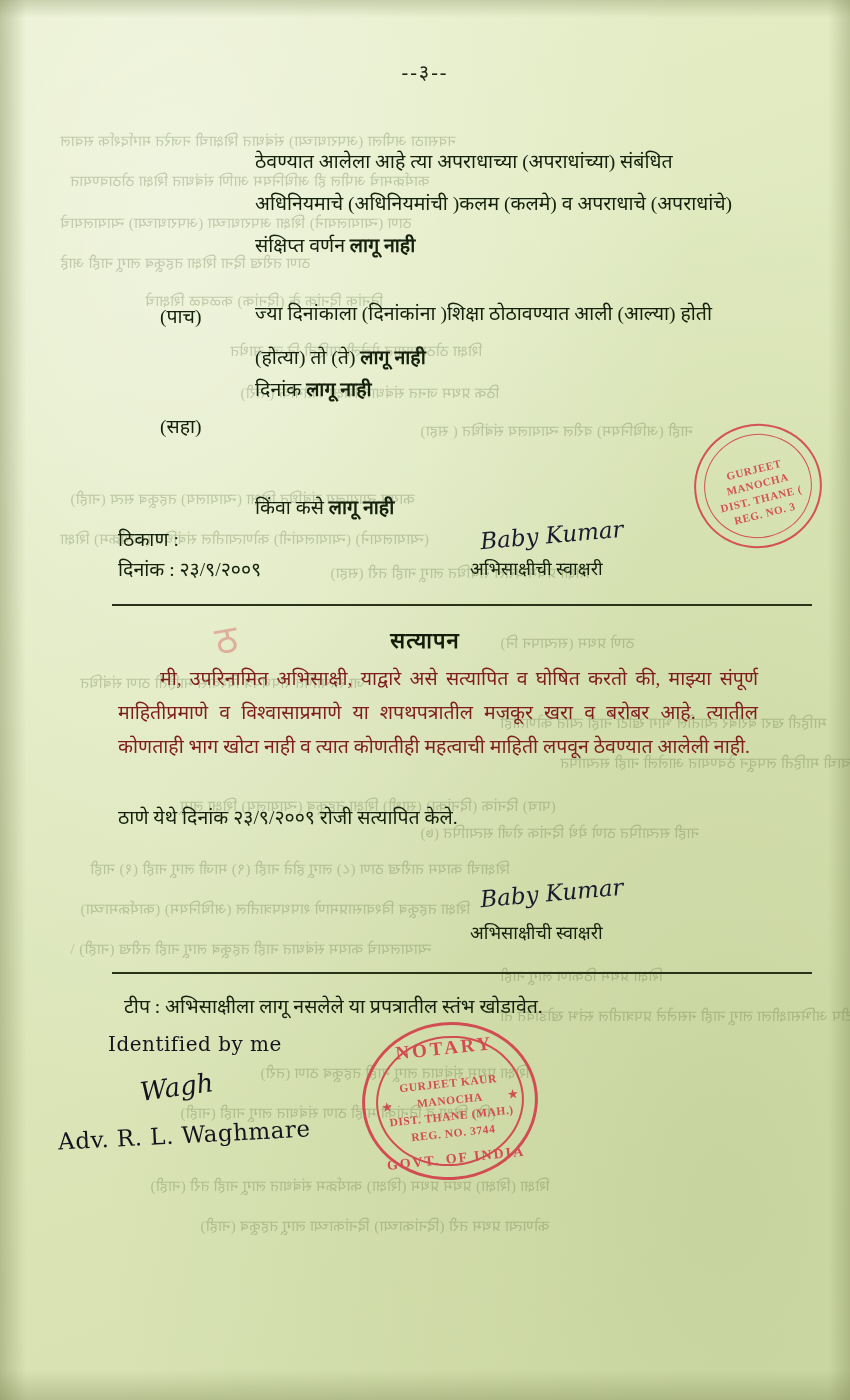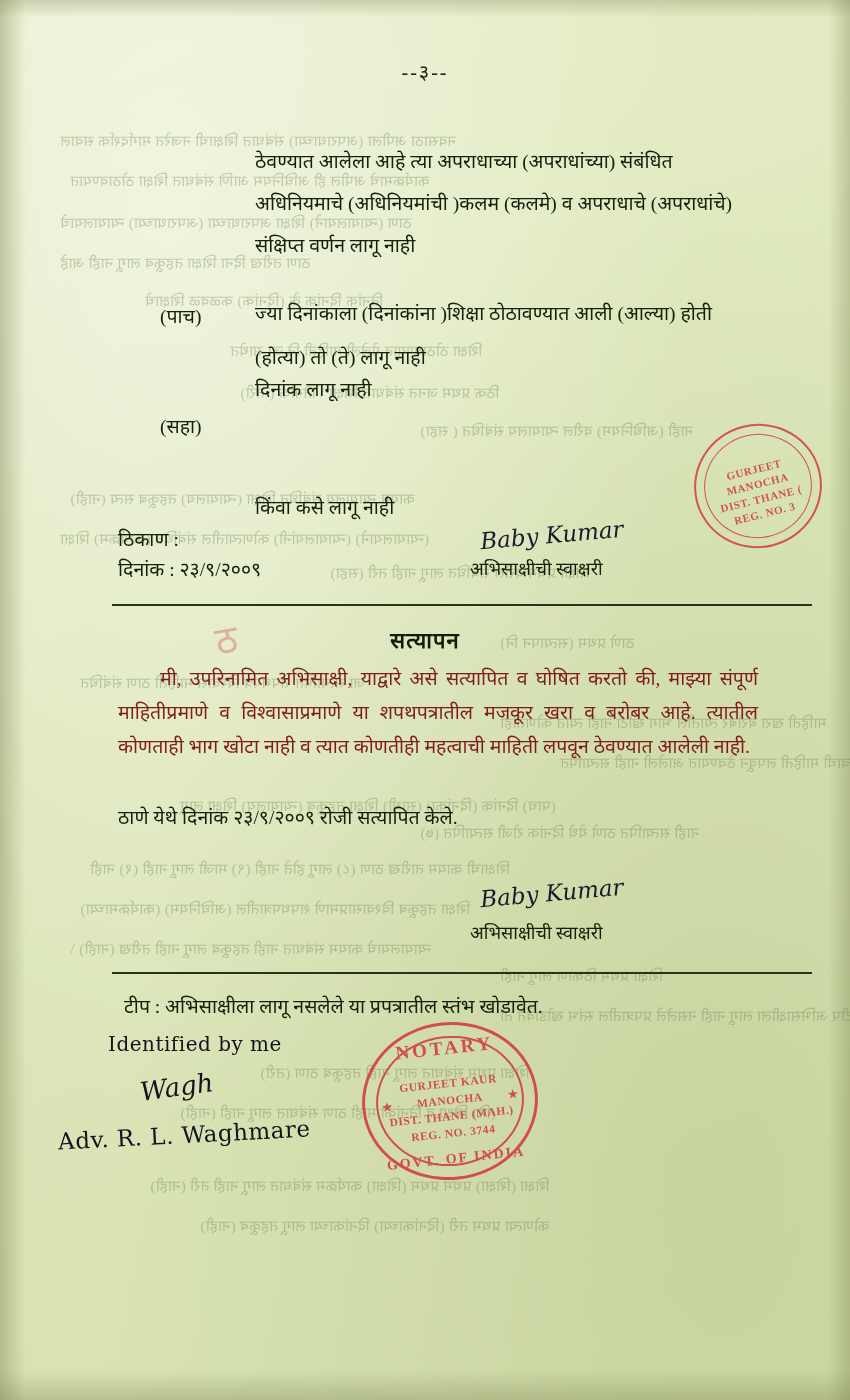--- a/index.html
+++ b/index.html
@@ -80,21 +80,21 @@
     left: 0; top: 0; right: 0; bottom: 0;
   }
 
   .line {
     position: absolute;
     color: #14200b;
     font-size: 19.5px;
     line-height: 1.25;
     white-space: nowrap;
   }
-  .bold { font-weight: normal; }
+  .bold { font-weight: bold; }
 
   .marker {
     position: absolute;
     color: #14200b;
     font-size: 19.5px;
   }
 
   .hr {
     position: absolute;
     height: 2px;

